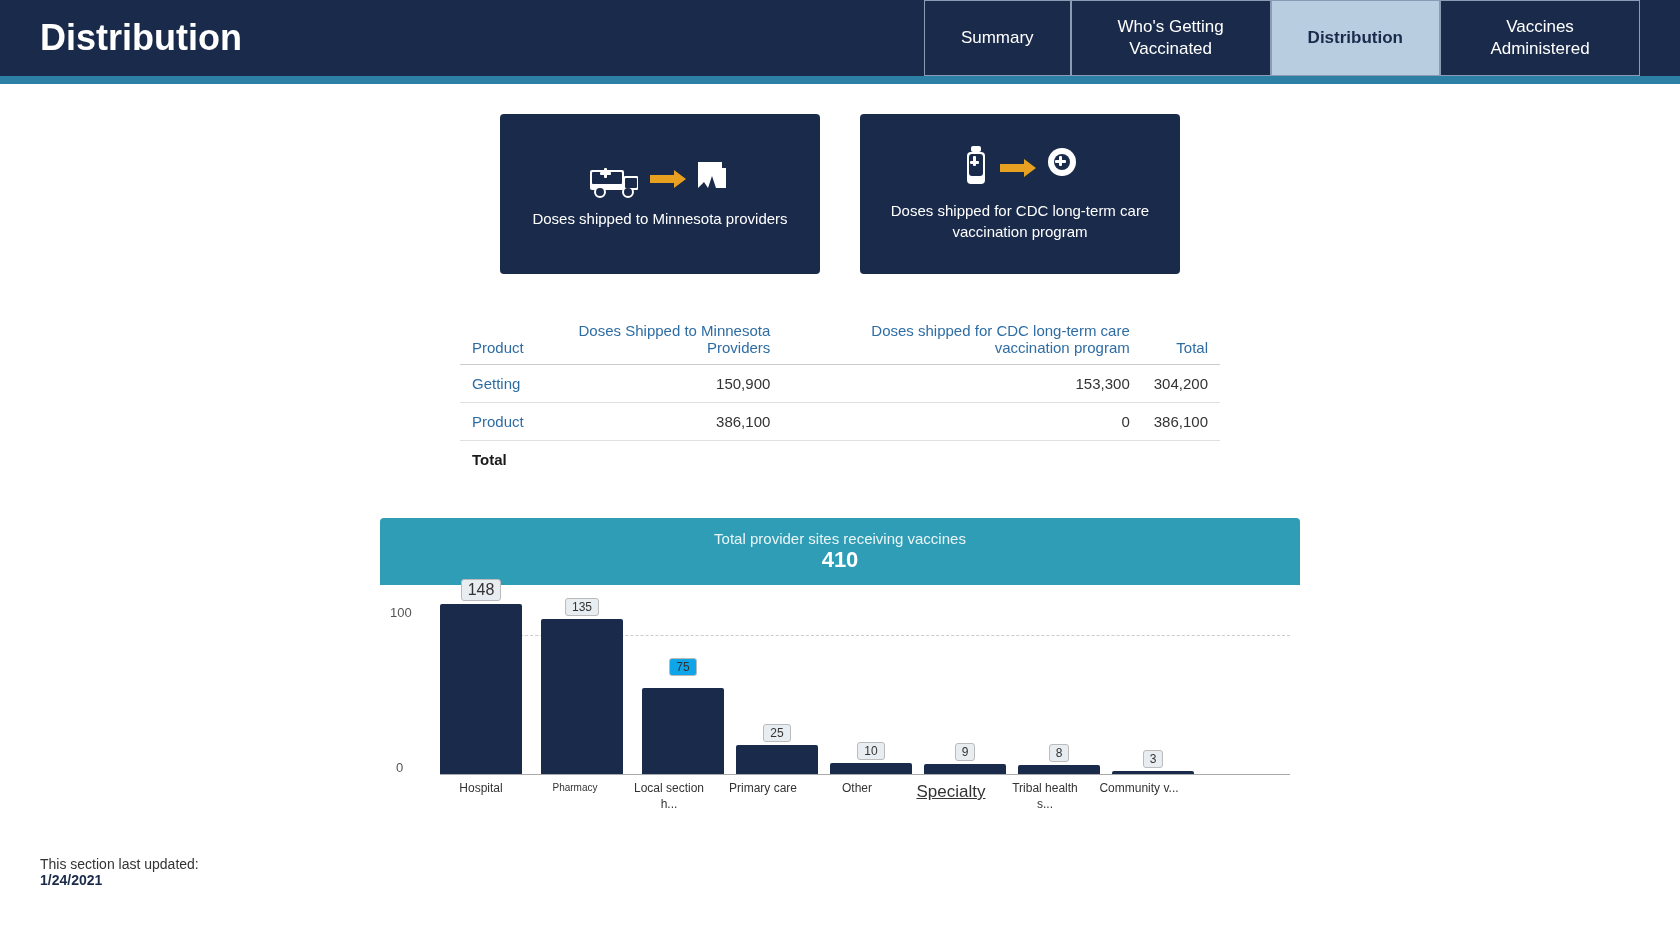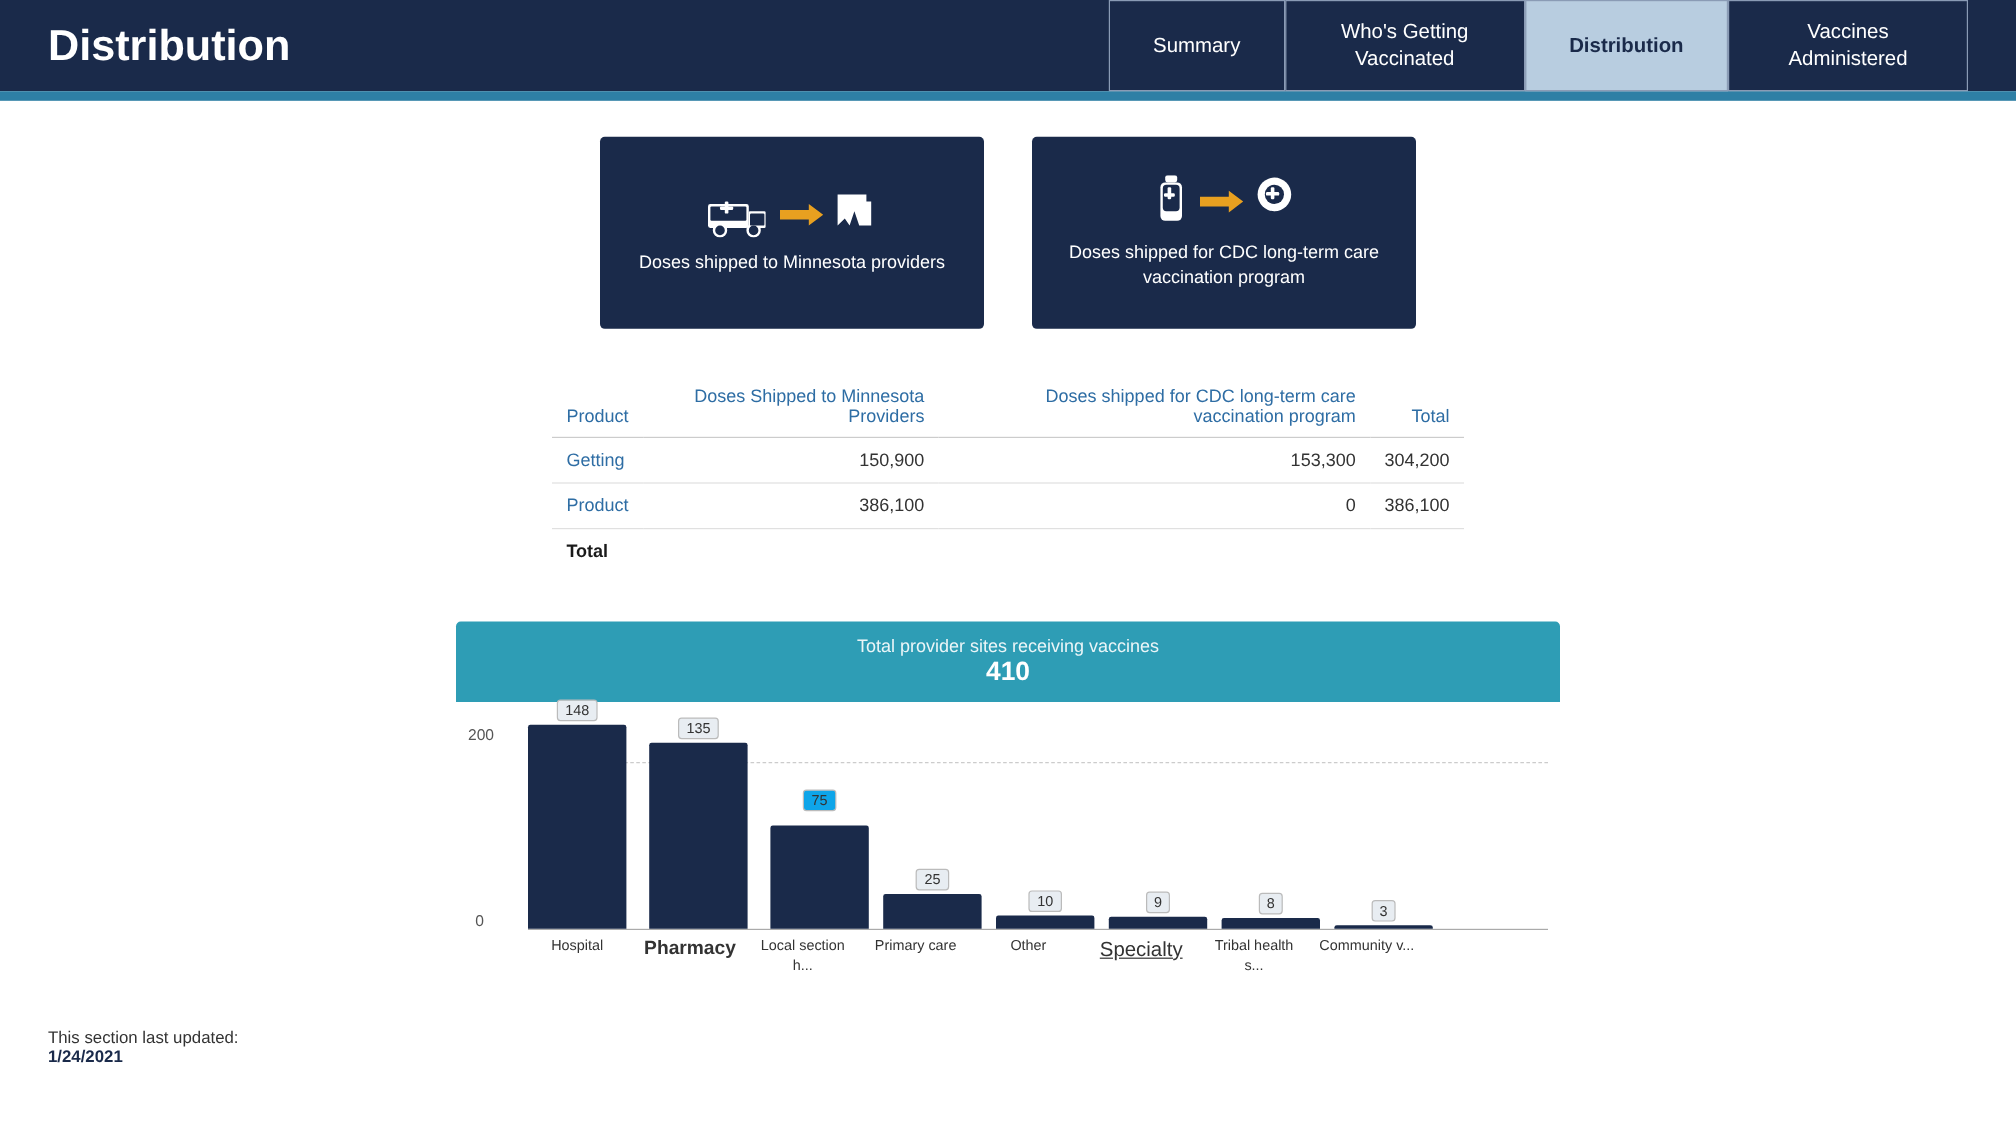--- a/index.html
+++ b/index.html
@@ -269,28 +269,28 @@
   </table>
 
   <div class="provider-section">
     <div class="provider-header-box">
       <div class="provider-label">Total provider sites receiving vaccines</div>
       <div class="provider-number">410</div>
     </div>
 
     <div style="position:relative; padding: 20px 10px 0 60px; height:240px;">
 
-      <div style="position:absolute; left:10px; top:20px; font-size:13px; color:#555;">200</div>
+      <div style="position:absolute; left:10px; top:20px; font-size:13px; color:#555;">100</div>
       <div style="position:absolute; left:16px; bottom:50px; font-size:13px; color:#555;">0</div>
 
       <div style="position:absolute; left:60px; right:10px; top:50px; border-top:1px dashed #ccc;"></div>
 
       <div id="bars-container" style="position:absolute; bottom:50px; left:60px; right:10px; height:170px; display:flex; align-items:flex-end; gap:12px; border-bottom:1px solid #aaa;">
           <div style="display: flex; flex-direction: column; align-items: center; width: 82px; flex-shrink: 0;">
-            <div style="background: rgb(232, 237, 242); border: 1px solid rgb(187, 187, 187); border-radius: 3px; font-size: 12px; padding: 1px 6px; color: rgb(51, 51, 51); margin-bottom: 3px;">148</div>
+            <div style="background: rgb(232, 237, 242); border: 1px solid rgb(187, 187, 187); border-radius: 3px; font-size: 16px; padding: 1px 6px; color: rgb(51, 51, 51); margin-bottom: 3px;">148</div>
             <div style="background: rgb(26, 42, 74); border-radius: 2px 2px 0px 0px; width: 82px; height: 170px;"></div>
           </div>
           <div style="display: flex; flex-direction: column; align-items: center; width: 96px; flex-shrink: 0;">
             <div style="background: rgb(232, 237, 242); border: 1px solid rgb(187, 187, 187); border-radius: 3px; font-size: 12px; padding: 1px 6px; color: rgb(51, 51, 51); margin-bottom: 3px;">135</div>
             <div style="background: rgb(26, 42, 74); border-radius: 2px 2px 0px 0px; width: 82px; height: 155px;"></div>
           </div>
           <div style="display: flex; flex-direction: column; align-items: center; width: 82px; flex-shrink: 0;">
             <div style="background: #0ea5e9; border: 1px solid rgb(187, 187, 187); border-radius: 3px; font-size: 12px; padding: 1px 6px; color: rgb(51, 51, 51); margin-bottom: 12px;">75</div>
             <div style="background: rgb(26, 42, 74); border-radius: 2px 2px 0px 0px; width: 82px; height: 86px;"></div>
           </div>
@@ -311,21 +311,21 @@
             <div style="background: rgb(26, 42, 74); border-radius: 2px 2px 0px 0px; width: 82px; height: 9px;"></div>
           </div>
           <div style="display: flex; flex-direction: column; align-items: center; width: 82px; flex-shrink: 0;">
             <div style="background: rgb(232, 237, 242); border: 1px solid rgb(187, 187, 187); border-radius: 3px; font-size: 12px; padding: 1px 6px; color: rgb(51, 51, 51); margin-bottom: 3px;">3</div>
             <div style="background: rgb(26, 42, 74); border-radius: 2px 2px 0px 0px; width: 82px; height: 3px;"></div>
           </div>
         </div>
 
       <div id="xlabels-container" style="position:absolute; bottom:0; left:60px; right:10px; height:48px; display:flex; align-items:flex-start; gap:12px; padding-top:4px;">
           <div style="font-size: 12px; color: rgb(51, 51, 51); text-align: center; width: 82px; flex-shrink: 0; line-height: 1.3;">Hospital</div>
-          <div style="font-size: 16px; color: rgb(51, 51, 51); text-align: center; width: 82px; flex-shrink: 0; line-height: 1.3; font-weight: bold;">Pharmacy</div>
+          <div style="font-size: 10px; color: rgb(51, 51, 51); text-align: center; width: 82px; flex-shrink: 0; line-height: 1.3;">Pharmacy</div>
           <div style="font-size: 12px; color: rgb(51, 51, 51); text-align: center; width: 82px; flex-shrink: 0; line-height: 1.3;">Local section h...</div>
           <div style="font-size: 12px; color: rgb(51, 51, 51); text-align: center; width: 82px; flex-shrink: 0; line-height: 1.3;">Primary care</div>
           <div style="font-size: 12px; color: rgb(51, 51, 51); text-align: center; width: 82px; flex-shrink: 0; line-height: 1.3;">Other</div>
           <div style="font-size: 17px; color: rgb(51, 51, 51); text-align: center; width: 82px; flex-shrink: 0; line-height: 1.3; text-decoration: underline;">Specialty</div>
           <div style="font-size: 12px; color: rgb(51, 51, 51); text-align: center; width: 82px; flex-shrink: 0; line-height: 1.3;">Tribal health s...</div>
           <div style="font-size: 12px; color: rgb(51, 51, 51); text-align: center; width: 82px; flex-shrink: 0; line-height: 1.3;">Community v...</div>
         </div>
     </div>
   </div>
 

